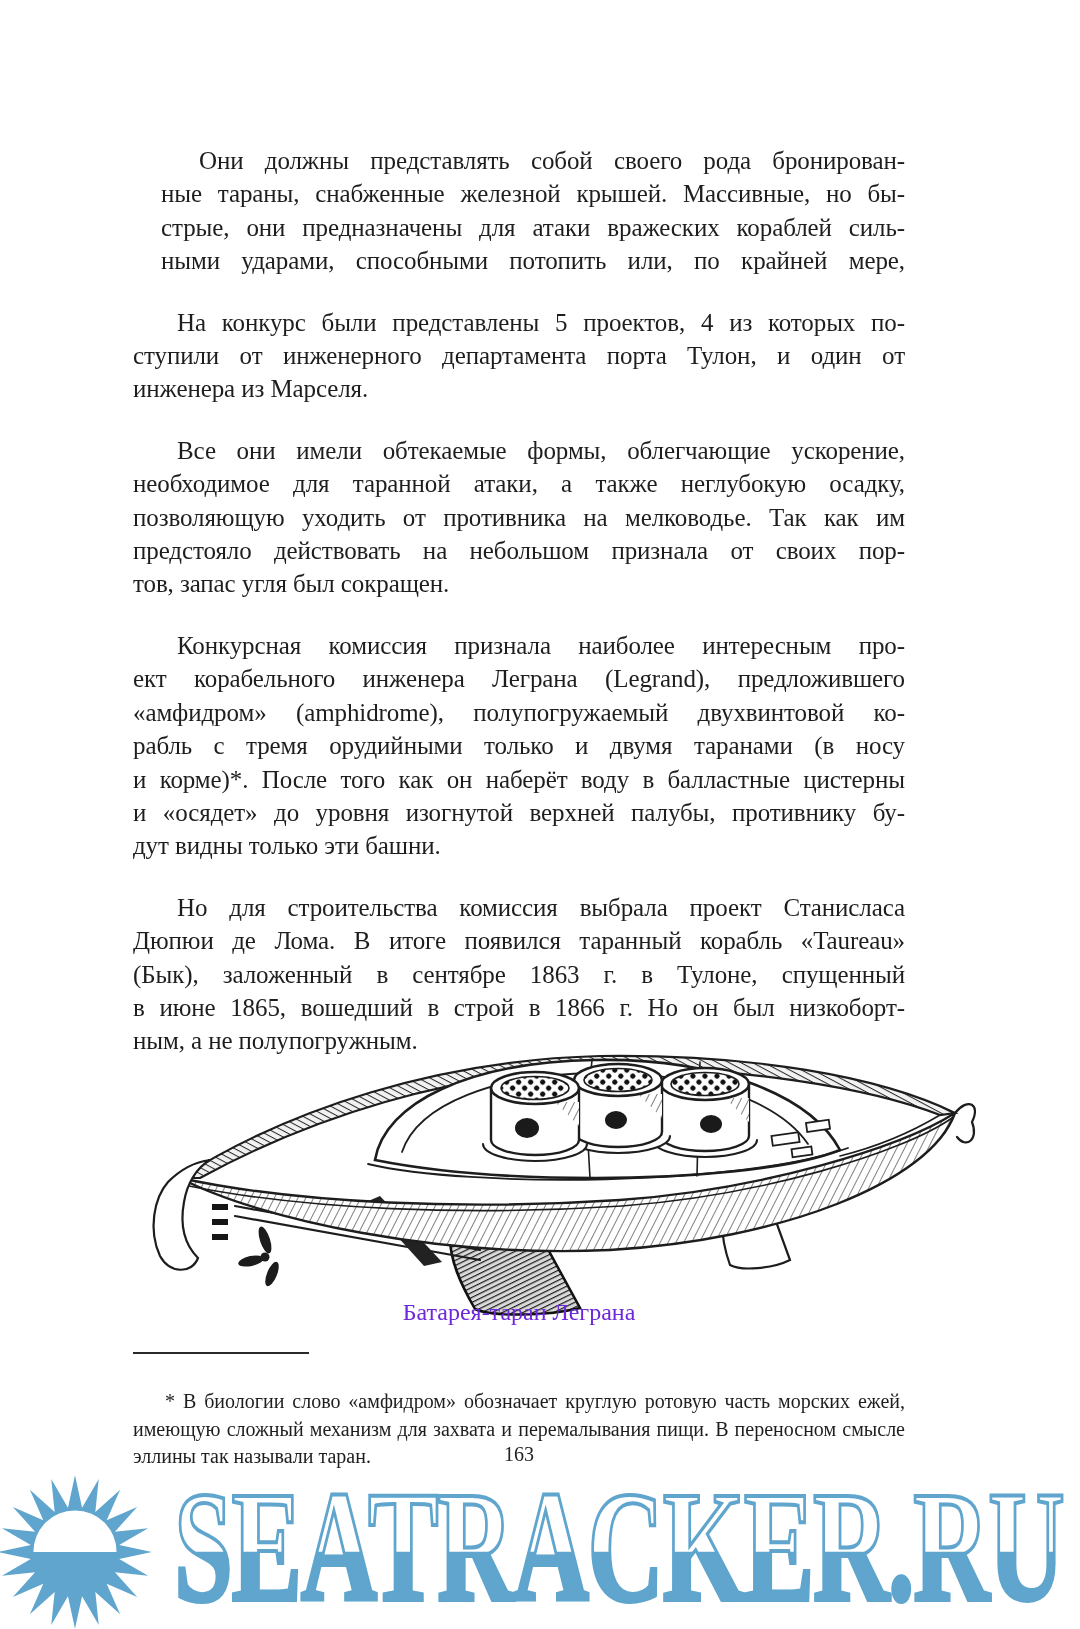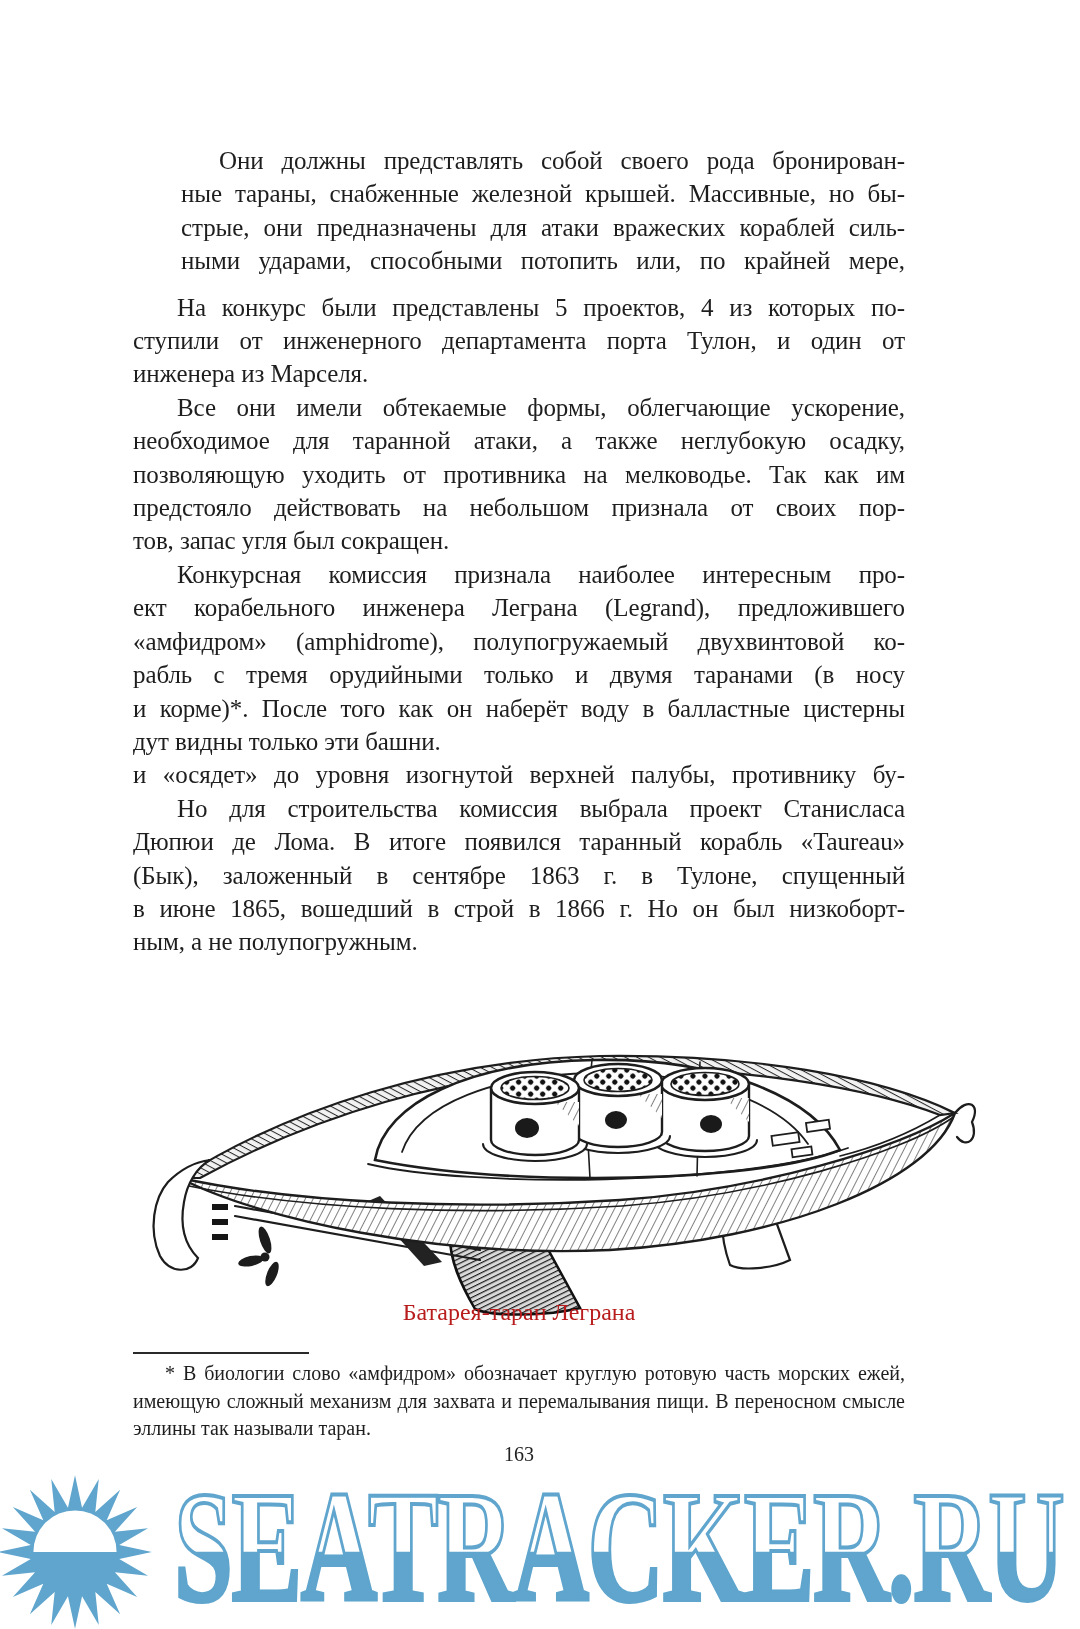--- a/index.html
+++ b/index.html
@@ -11,31 +11,31 @@
     overflow:hidden;
     font-family:"Liberation Serif", serif;
     color:#1e1e1e;
   }
   
   .text-block{
     position:absolute;left:133px;top:144px;width:772px;
     font-size:25px;line-height:33.4px;letter-spacing:-0.1px;
   }
   .para{margin:0;}
-  .para.quote{margin-left:48px;margin-bottom:13px;}
+  .para.quote{margin-left:28px;margin-bottom:13px;}
   .ln{text-align:justify;text-align-last:justify;}
   .ln.last{text-align-last:left;}
-  .ln.ind{text-indent:44px;}
+  .ln.ind{text-indent:44px;margin-top:28px;}
   .ln.ind-sm{text-indent:38px;}
   
   .figure{position:absolute;left:100px;top:982px;width:880px;height:320px;}
   .figure svg{display:block;width:100%;height:100%;}
   .fig-caption{
     position:absolute;left:133px;top:1299px;width:772px;
-    text-align:center;font-size:24px;color:#b91c1c;
+    text-align:center;font-size:24px;color:#6d28d9;
   }
   
   .footnote-rule{position:absolute;left:133px;top:1352px;width:176px;height:0;border-top:2px solid #2a2a2a;}
   .footnote{
     position:absolute;left:133px;top:1360px;width:772px;
     font-size:20px;line-height:27.5px;
   }
   .footnote .ln.ind{text-indent:32px;}
   
   .page-number{
@@ -78,22 +78,22 @@
       <div class="ln">позволяющую уходить от противника на мелководье. Так как им</div>
       <div class="ln">предстояло действовать на небольшом признала от своих пор-</div>
       <div class="ln last">тов, запас угля был сокращен.</div>
     </div>
     <div class="para">
       <div class="ln ind">Конкурсная комиссия признала наиболее интересным про-</div>
       <div class="ln">ект корабельного инженера Леграна (Legrand), предложившего</div>
       <div class="ln">«амфидром» (amphidrome), полупогружаемый двухвинтовой ко-</div>
       <div class="ln">рабль с тремя орудийными только и двумя таранами (в носу</div>
       <div class="ln">и корме)*. После того как он наберёт воду в балластные цистерны</div>
+      <div class="ln">и «осядет» до уровня изогнутой верхней палубы, противнику бу-</div>
       <div class="ln last">дут видны только эти башни.</div>
-      <div class="ln">и «осядет» до уровня изогнутой верхней палубы, противнику бу-</div>
     </div>
     <div class="para">
       <div class="ln ind">Но для строительства комиссия выбрала проект Станисласа</div>
       <div class="ln">Дюпюи де Лома. В итоге появился таранный корабль «Taureau»</div>
       <div class="ln">(Бык), заложенный в сентябре 1863 г. в Тулоне, спущенный</div>
       <div class="ln">в июне 1865, вошедший в строй в 1866 г. Но он был низкоборт-</div>
       <div class="ln last">ным, а не полупогружным.</div>
     </div>
   </main>
 

